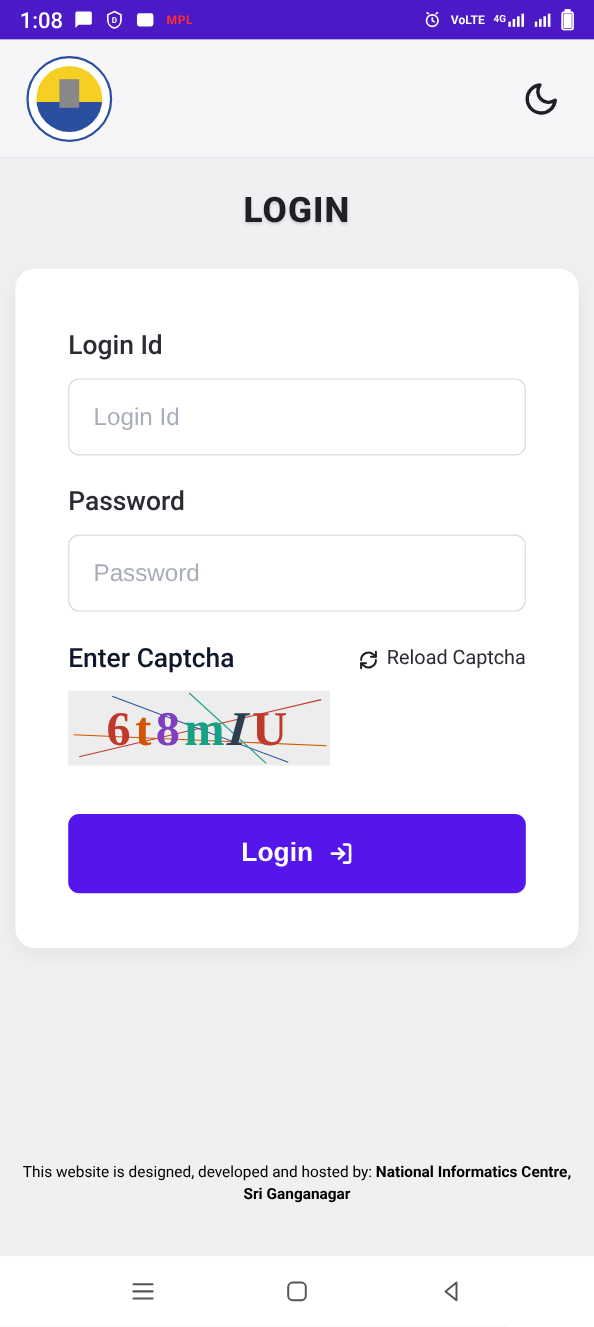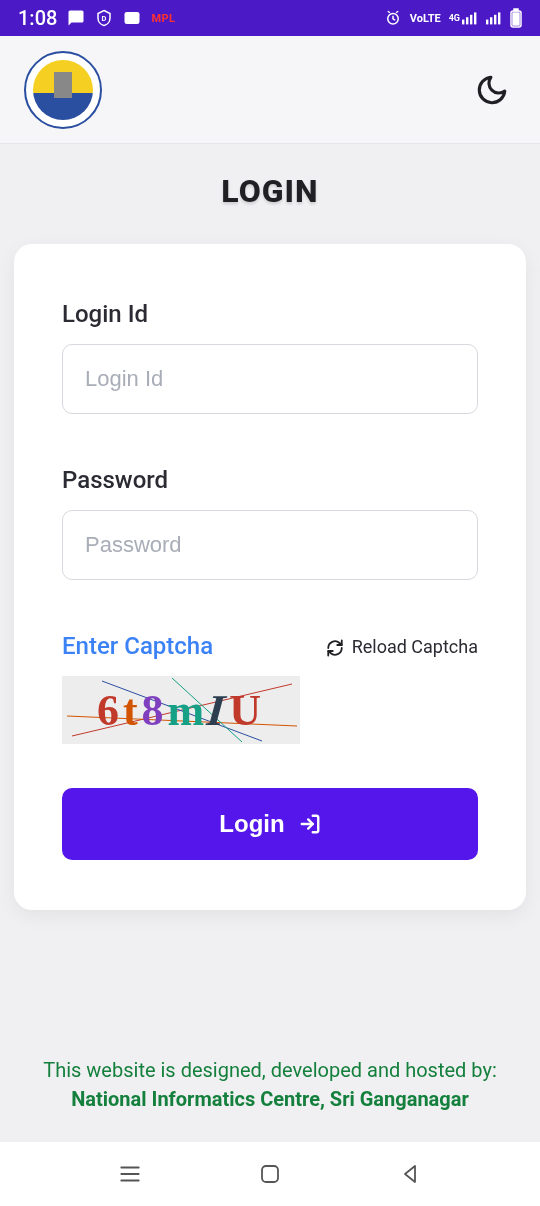--- a/index.html
+++ b/index.html
@@ -13,35 +13,35 @@
   .logo { width: 78px; height: 78px; border-radius: 50%; background: #fff; border: 2px solid #2a4ea0; display:flex; align-items:center; justify-content:center; overflow:hidden; }
   .logo-inner { width: 60px; height: 60px; border-radius:50%; background: linear-gradient(to bottom, #f5d022 0%, #f5d022 55%, #2a4ea0 55%, #2a4ea0 100%); position:relative; }
   .logo-inner::after { content:""; position:absolute; left:50%; top:12px; transform:translateX(-50%); width:18px; height:26px; background:#888; }
   .theme-toggle { width: 48px; height: 48px; display:flex; align-items:center; justify-content:center; cursor:pointer; }
   .page { padding: 28px 14px 0 14px; }
   .page-title { text-align:center; font-size: 32px; font-weight: 800; letter-spacing: 1px; color: #1f1f24; text-shadow: 0 2px 3px rgba(0,0,0,0.15); margin-bottom: 34px; }
   .card { background: #fff; border-radius: 18px; padding: 56px 48px 50px 48px; box-shadow: 0 6px 20px rgba(0,0,0,0.06); }
   .field-label { font-size: 24px; color: #2b2b33; font-weight: 500; margin-bottom: 16px; }
   .field-input { width: 100%; height: 70px; border: 1px solid #d7d9de; border-radius: 10px; padding: 0 22px; font-size: 22px; color: #333; background:#fff; }
   .field-input::placeholder { color: #a8adb7; }
-  .field-group { margin-bottom: 52px; }
+  .field-group { margin-bottom: 28px; }
   .captcha-row { display:flex; align-items:center; justify-content:space-between; margin-bottom: 16px; }
-  .captcha-label { font-size: 24px; color: #3b82f6; font-weight: 500; }
+  .captcha-label { font-size: 24px; color: #0f172a; font-weight: 500; }
   .reload { display:flex; align-items:flex-end; gap:8px; font-size: 18px; color: #2b2b33; cursor:pointer; }
   .captcha-img { width: 238px; height: 68px; background: #ededed; position:relative; display:flex; align-items:center; justify-content:center; margin-bottom: 18px; }
   .captcha-text { font-size: 44px; font-weight: 700; font-family: Georgia, serif; letter-spacing: 4px; position:relative; z-index:2; }
   .captcha-text span:nth-child(1){ color:#c0392b; }
   .captcha-text span:nth-child(2){ color:#d35400; }
   .captcha-text span:nth-child(3){ color:#7f3fbf; }
   .captcha-text span:nth-child(4){ color:#16a085; }
   .captcha-text span:nth-child(5){ color:#2c3e50; transform: skewX(-15deg); display:inline-block; }
   .captcha-text span:nth-child(6){ color:#c0392b; }
   .captcha-lines { position:absolute; inset:0; }
   .login-btn { width:100%; height: 72px; border: none; border-radius: 10px; background: #5516ec; color:#fff; font-size: 24px; font-weight: 600; display:flex; align-items:center; justify-content:center; gap:14px; cursor:pointer; margin-top: 44px; }
-  .footer-credit { position:absolute; left:0; right:0; top: 1056px; padding: 0 12px; text-align:center; font-size: 20px; color: #15803d; line-height: 1.45; }
+  .footer-credit { position:absolute; left:0; right:0; top: 1056px; padding: 0 12px; text-align:center; font-size: 14px; color: #000000; line-height: 1.45; }
   .footer-credit b { font-weight: 700; }
   .nav-bar { position:absolute; bottom:0; left:0; right:0; height:64px; background:#fff; display:flex; align-items:center; justify-content:space-around; padding: 0 60px; }
   .nav-item { width: 36px; height: 36px; display:flex; align-items:center; justify-content:center; }
 </style>
 </head>
 <body>
 
 <div class="status-bar">
   <div class="status-left">
     <span>1:08</span>

